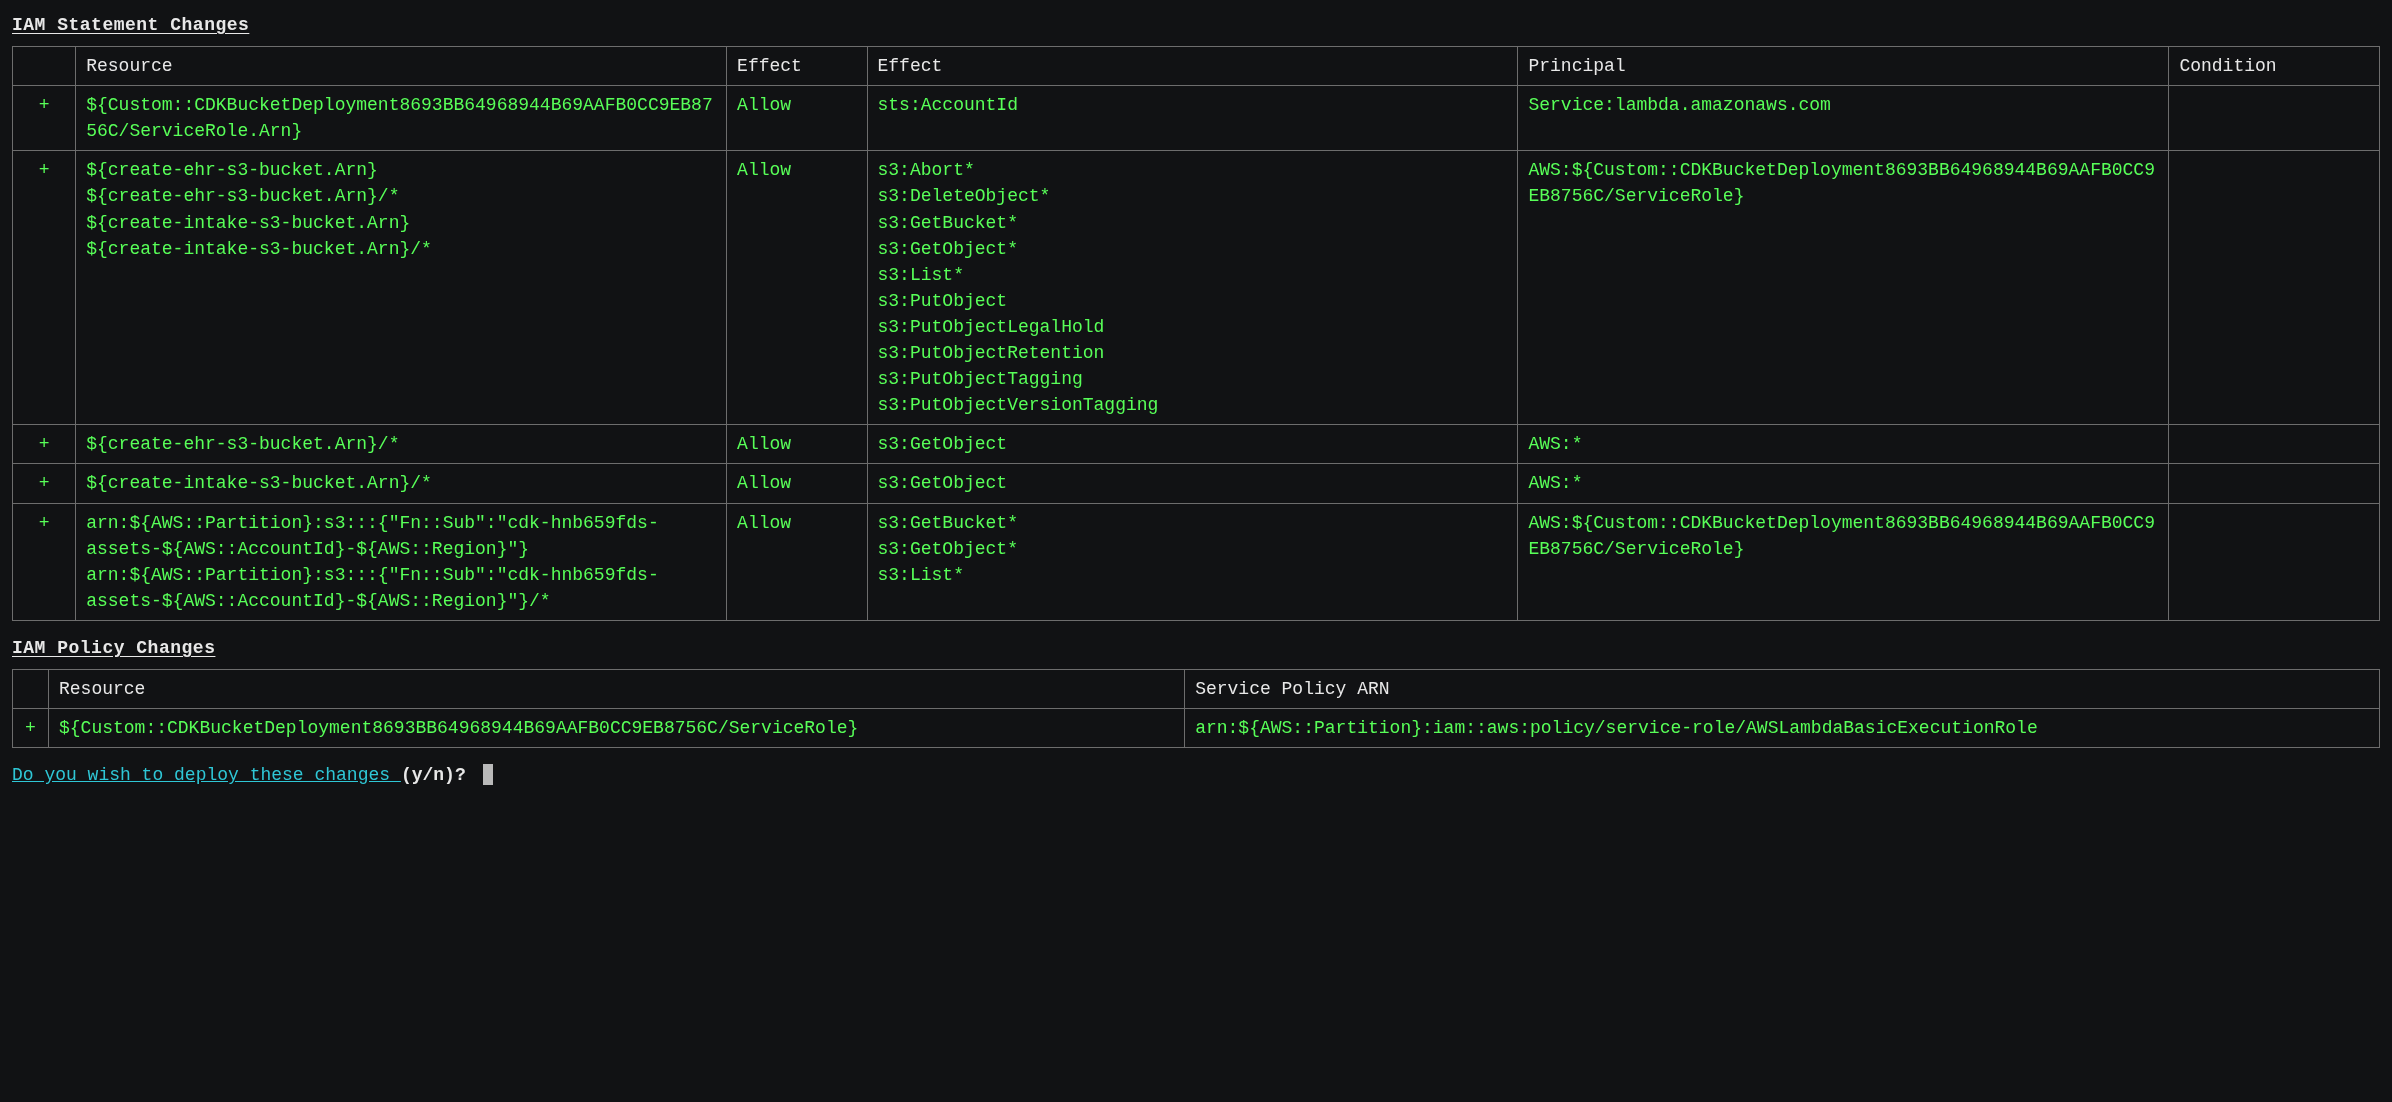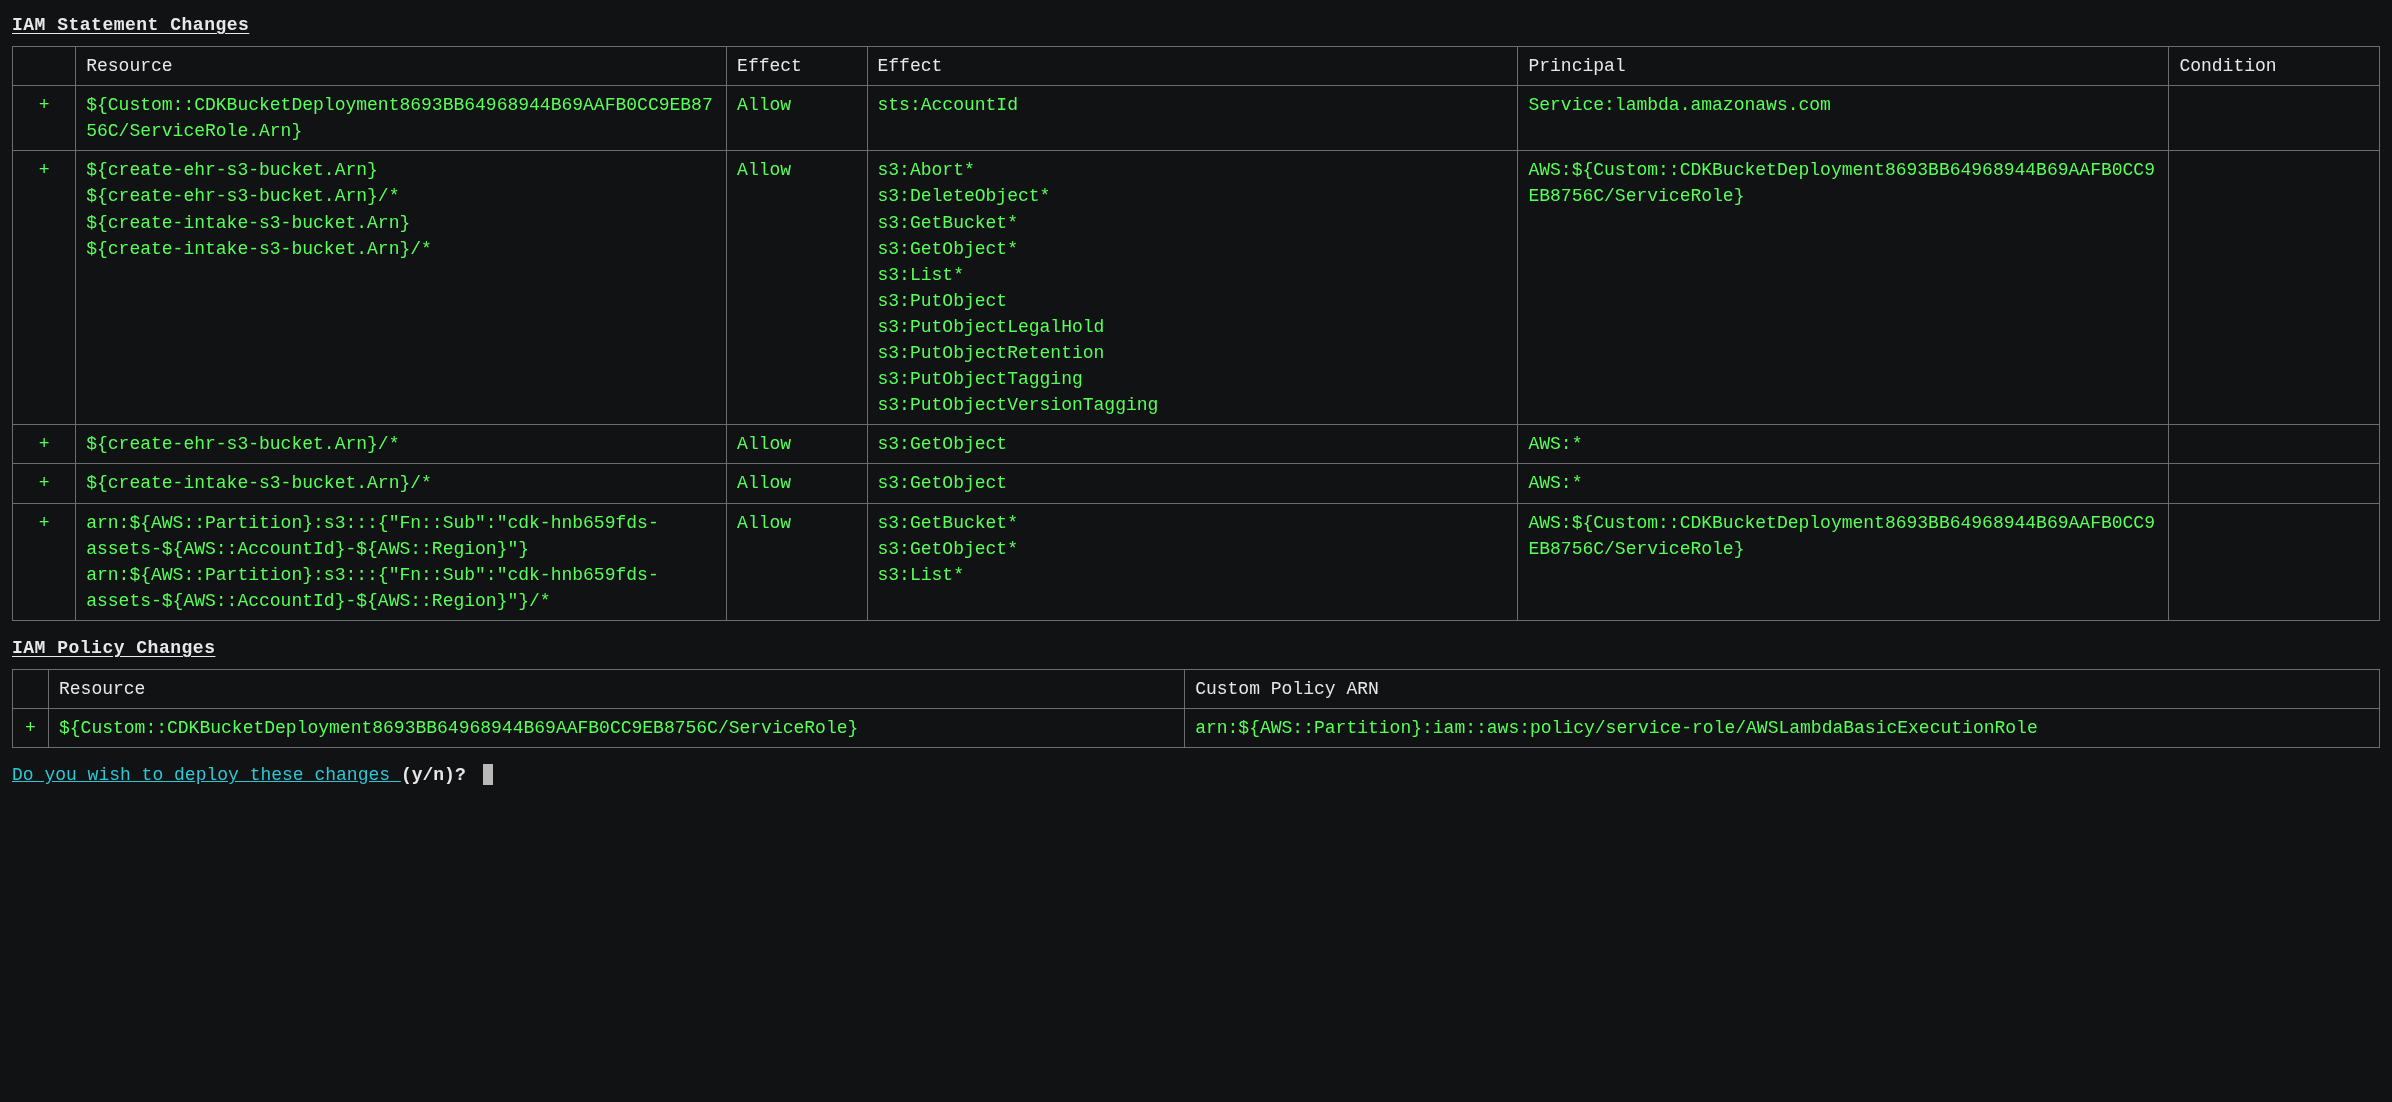--- a/index.html
+++ b/index.html
@@ -167,21 +167,21 @@
   <table>
     <colgroup>
       <col style="width:36px">
       <col style="width:48%">
       <col>
     </colgroup>
     <thead>
       <tr>
         <th></th>
         <th>Resource</th>
-        <th>Custom Policy ARN</th>
+        <th>Service Policy ARN</th>
       </tr>
     </thead>
     <tbody>
       <tr>
         <td class="mark">+</td>
         <td class="green ml">${Custom::CDKBucketDeployment8693BB64968944B69AAFB0CC9EB8756C/ServiceRole}</td>
         <td class="green ml">arn:${AWS::Partition}:iam::aws:policy/service-role/AWSLambdaBasicExecutionRole</td>
       </tr>
     </tbody>
   </table>

